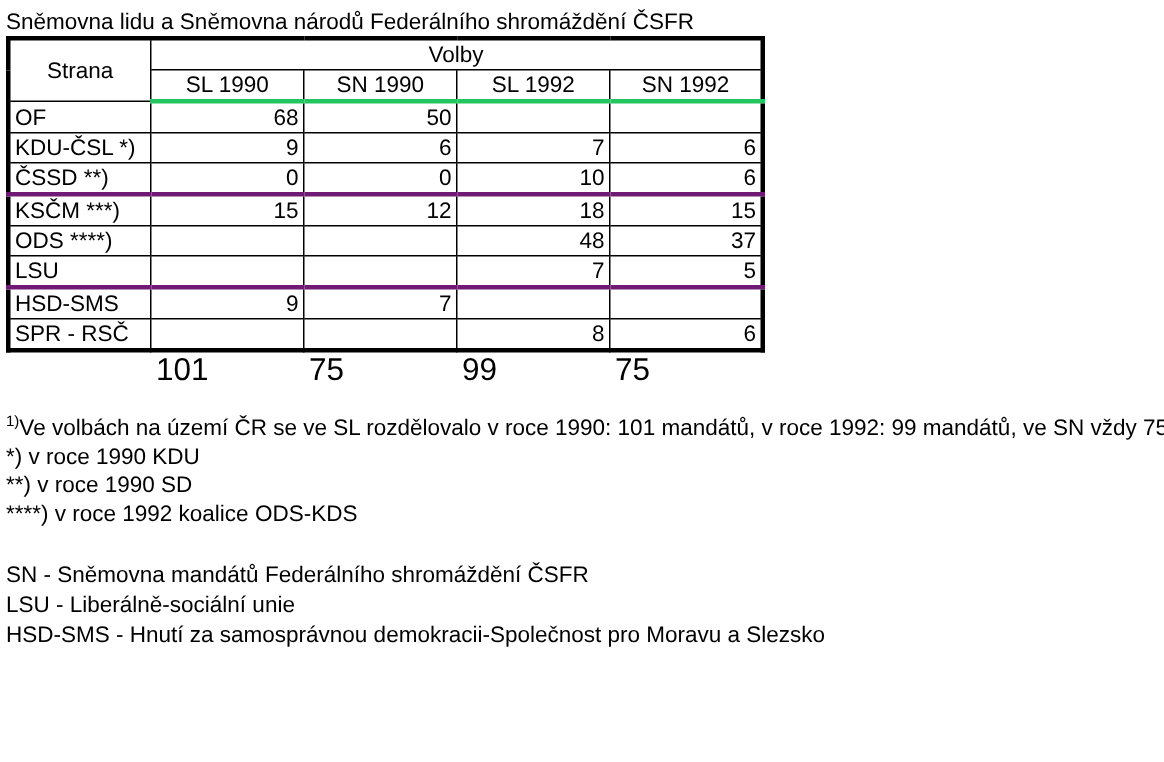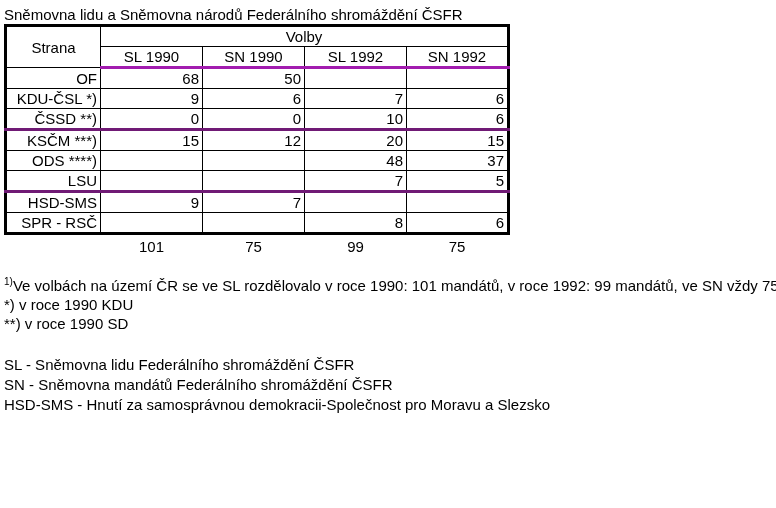--- a/index.html
+++ b/index.html
@@ -43,48 +43,48 @@
     font-weight: normal;
     font-size: 15px;
     height: 19px;
     line-height: 17px;
     padding: 0 3px;
     overflow: hidden;
     white-space: nowrap;
   }
   table.grid th { text-align: center; }
   td.party {
-    text-align: right;
+    text-align: left;
     padding-left: 2px;
     border-right: 3px solid #000;
   }
   th.corner {
     border-right: 3px solid #000;
     border-bottom: 3px solid #000;
   }
-  tr.subhead th { border-bottom: 3px solid #a21caf; margin-top: 40px; }
+  tr.subhead th { border-bottom: 3px solid #22c55e; margin-top: 40px; }
   tr.group-end td { border-bottom: 3px solid #701a75; }
   td.num { text-align: right; }
 
   
   table.totals {
     border-collapse: collapse;
     table-layout: fixed;
     width: 503px;
     border: 3px solid transparent;
     border-top: none;
     margin-top: 1px;
   }
   table.totals td {
     border: 1px solid transparent;
-    font-size: 15px;
+    font-size: 21px;
     height: 19px;
     line-height: 19px;
     padding: 0 3px;
-    text-align: center;
+    text-align: left;
     white-space: nowrap;
   }
 
   
   .footnotes {
     margin-top: 17px;
   }
   .footnotes .fn {
     line-height: 19px;
     white-space: nowrap;
@@ -145,21 +145,21 @@
         <td class="party">ČSSD **)</td>
         <td class="num">0</td>
         <td class="num">0</td>
         <td class="num">10</td>
         <td class="num">6</td>
       </tr>
       <tr>
         <td class="party">KSČM ***)</td>
         <td class="num">15</td>
         <td class="num">12</td>
-        <td class="num">20</td>
+        <td class="num">18</td>
         <td class="num">15</td>
       </tr>
       <tr>
         <td class="party">ODS ****)</td>
         <td class="num"></td>
         <td class="num"></td>
         <td class="num">48</td>
         <td class="num">37</td>
       </tr>
       <tr class="group-end">
@@ -202,22 +202,23 @@
       <td>99</td>
       <td>75</td>
     </tr>
   </tbody>
     </table>
 
   <div class="footnotes">
     <div class="fn"><sup class="fnmark">1)</sup><span>Ve volbách na území ČR se ve SL rozdělovalo v roce 1990: 101 mandátů, v roce 1992: 99 mandátů, ve SN vždy 75 mandátů</span></div>
     <div class="fn">*) v roce 1990 KDU</div>
     <div class="fn">**) v roce 1990 SD</div>
+    <div class="fn">****) v roce 1992 koalice ODS-KDS</div>
   </div>
 
   <div class="abbreviations">
-    <div class="ab">SL - Sněmovna lidu Federálního shromáždění ČSFR</div>
     <div class="ab">SN - Sněmovna mandátů Federálního shromáždění ČSFR</div>
+    <div class="ab">LSU - Liberálně-sociální unie</div>
     <div class="ab">HSD-SMS - Hnutí za samosprávnou demokracii-Společnost pro Moravu a Slezsko</div>
 
   </div>
 
 </div>
 
 </body></html>

